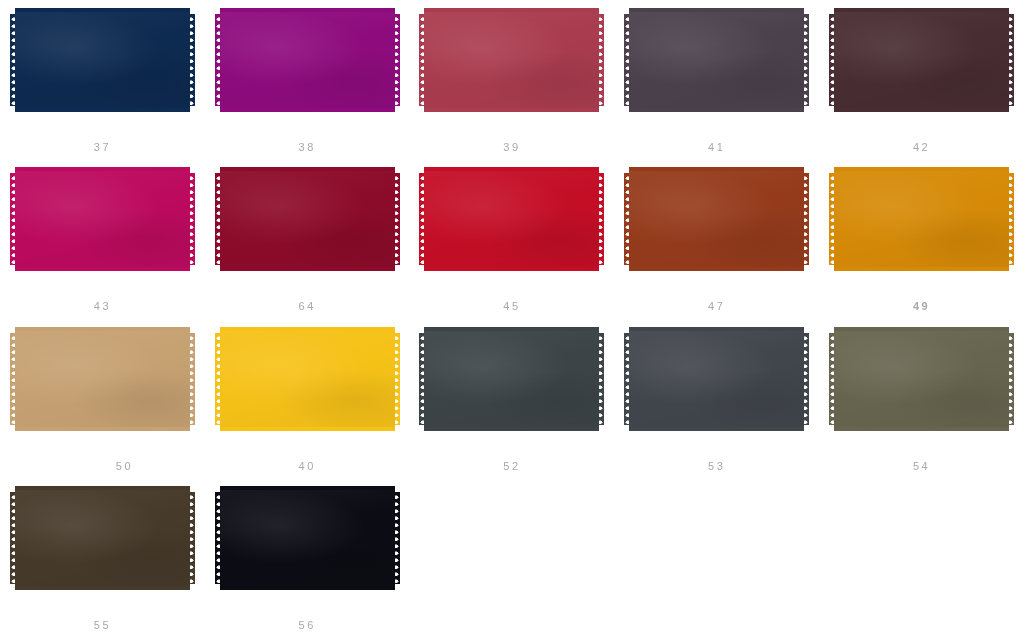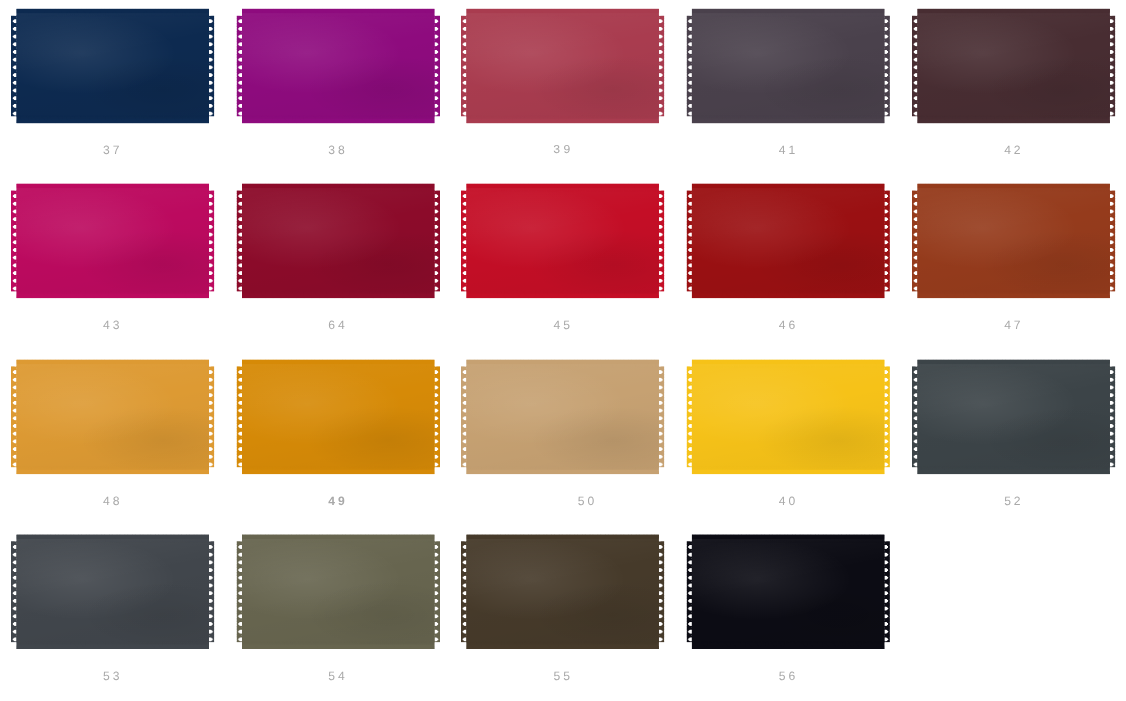--- a/index.html
+++ b/index.html
@@ -137,21 +137,21 @@
     height: 96px;
     pointer-events: none;
     background:
       radial-gradient(ellipse 70% 55% at 34% 38%, rgba(255,255,255,0.085), rgba(255,255,255,0) 70%),
       radial-gradient(ellipse 60% 45% at 76% 72%, rgba(0,0,0,0.065), rgba(0,0,0,0) 72%),
       linear-gradient(168deg, rgba(255,255,255,0.05) 0%, rgba(0,0,0,0.00) 42%, rgba(0,0,0,0.045) 100%);
     mix-blend-mode: normal;
   }
 
   .swatch-label {
-    margin-top: 20px;
+    margin-top: 30px;
     font-family: "Liberation Sans", sans-serif;
     font-size: 11px;
     letter-spacing: 2.6px;
     color: #a9a9a9;
     text-align: center;
     line-height: 1;
     user-select: none;
   }
 </style>
 </head>
@@ -188,21 +188,21 @@
       <div class="chip-wrap">
         <div class="chip" style="background-color: rgb(169, 60, 79);">
           <div class="chip-body"></div>
           <div class="teeth teeth-top"></div>
           <div class="teeth teeth-bottom"></div>
           <div class="teeth-v teeth-left"></div>
           <div class="teeth-v teeth-right"></div>
           <div class="chip-sheen"></div>
         </div>
       </div>
-      <div class="swatch-label" style="color: rgb(169, 169, 169); font-family: Liberation Mono, monospace;">39</div>
+      <div class="swatch-label" style="color: rgb(169, 169, 169);">39</div>
     </div>
     <div class="swatch-cell">
       <div class="chip-wrap">
         <div class="chip" style="background-color: rgb(74, 65, 76);">
           <div class="chip-body"></div>
           <div class="teeth teeth-top"></div>
           <div class="teeth teeth-bottom"></div>
           <div class="teeth-v teeth-left"></div>
           <div class="teeth-v teeth-right"></div>
           <div class="chip-sheen"></div>
@@ -257,59 +257,33 @@
           <div class="teeth teeth-bottom"></div>
           <div class="teeth-v teeth-left"></div>
           <div class="teeth-v teeth-right"></div>
           <div class="chip-sheen"></div>
         </div>
       </div>
       <div class="swatch-label" style="color: rgb(169, 169, 169);">45</div>
     </div>
     <div class="swatch-cell">
       <div class="chip-wrap">
-        <div class="chip" style="background-color: rgb(154, 16, 18);">
-          <div class="chip-body"></div>
-          <div class="teeth teeth-top"></div>
-          <div class="teeth teeth-bottom"></div>
-          <div class="teeth-v teeth-left"></div>
-          <div class="teeth-v teeth-right"></div>
-          <div class="chip-sheen"></div>
-        </div>
-      </div>
-      <div class="swatch-label" style="color: rgb(169, 169, 169);">46</div>
-    </div>
-    <div class="swatch-cell">
-      <div class="chip-wrap">
         <div class="chip" style="background-color: rgb(149, 59, 28);">
           <div class="chip-body"></div>
           <div class="teeth teeth-top"></div>
           <div class="teeth teeth-bottom"></div>
           <div class="teeth-v teeth-left"></div>
           <div class="teeth-v teeth-right"></div>
           <div class="chip-sheen"></div>
         </div>
       </div>
       <div class="swatch-label" style="color: rgb(169, 169, 169); text-align: center;">47</div>
     </div>
     <div class="swatch-cell">
       <div class="chip-wrap">
-        <div class="chip" style="background-color: rgb(221, 154, 51);">
-          <div class="chip-body"></div>
-          <div class="teeth teeth-top"></div>
-          <div class="teeth teeth-bottom"></div>
-          <div class="teeth-v teeth-left"></div>
-          <div class="teeth-v teeth-right"></div>
-          <div class="chip-sheen"></div>
-        </div>
-      </div>
-      <div class="swatch-label" style="color: rgb(169, 169, 169);">48</div>
-    </div>
-    <div class="swatch-cell">
-      <div class="chip-wrap">
         <div class="chip" style="background-color: rgb(214, 138, 7);">
           <div class="chip-body"></div>
           <div class="teeth teeth-top"></div>
           <div class="teeth teeth-bottom"></div>
           <div class="teeth-v teeth-left"></div>
           <div class="teeth-v teeth-right"></div>
           <div class="chip-sheen"></div>
         </div>
       </div>
       <div class="swatch-label" style="color: rgb(169, 169, 169); font-weight: bold;">49</div>

